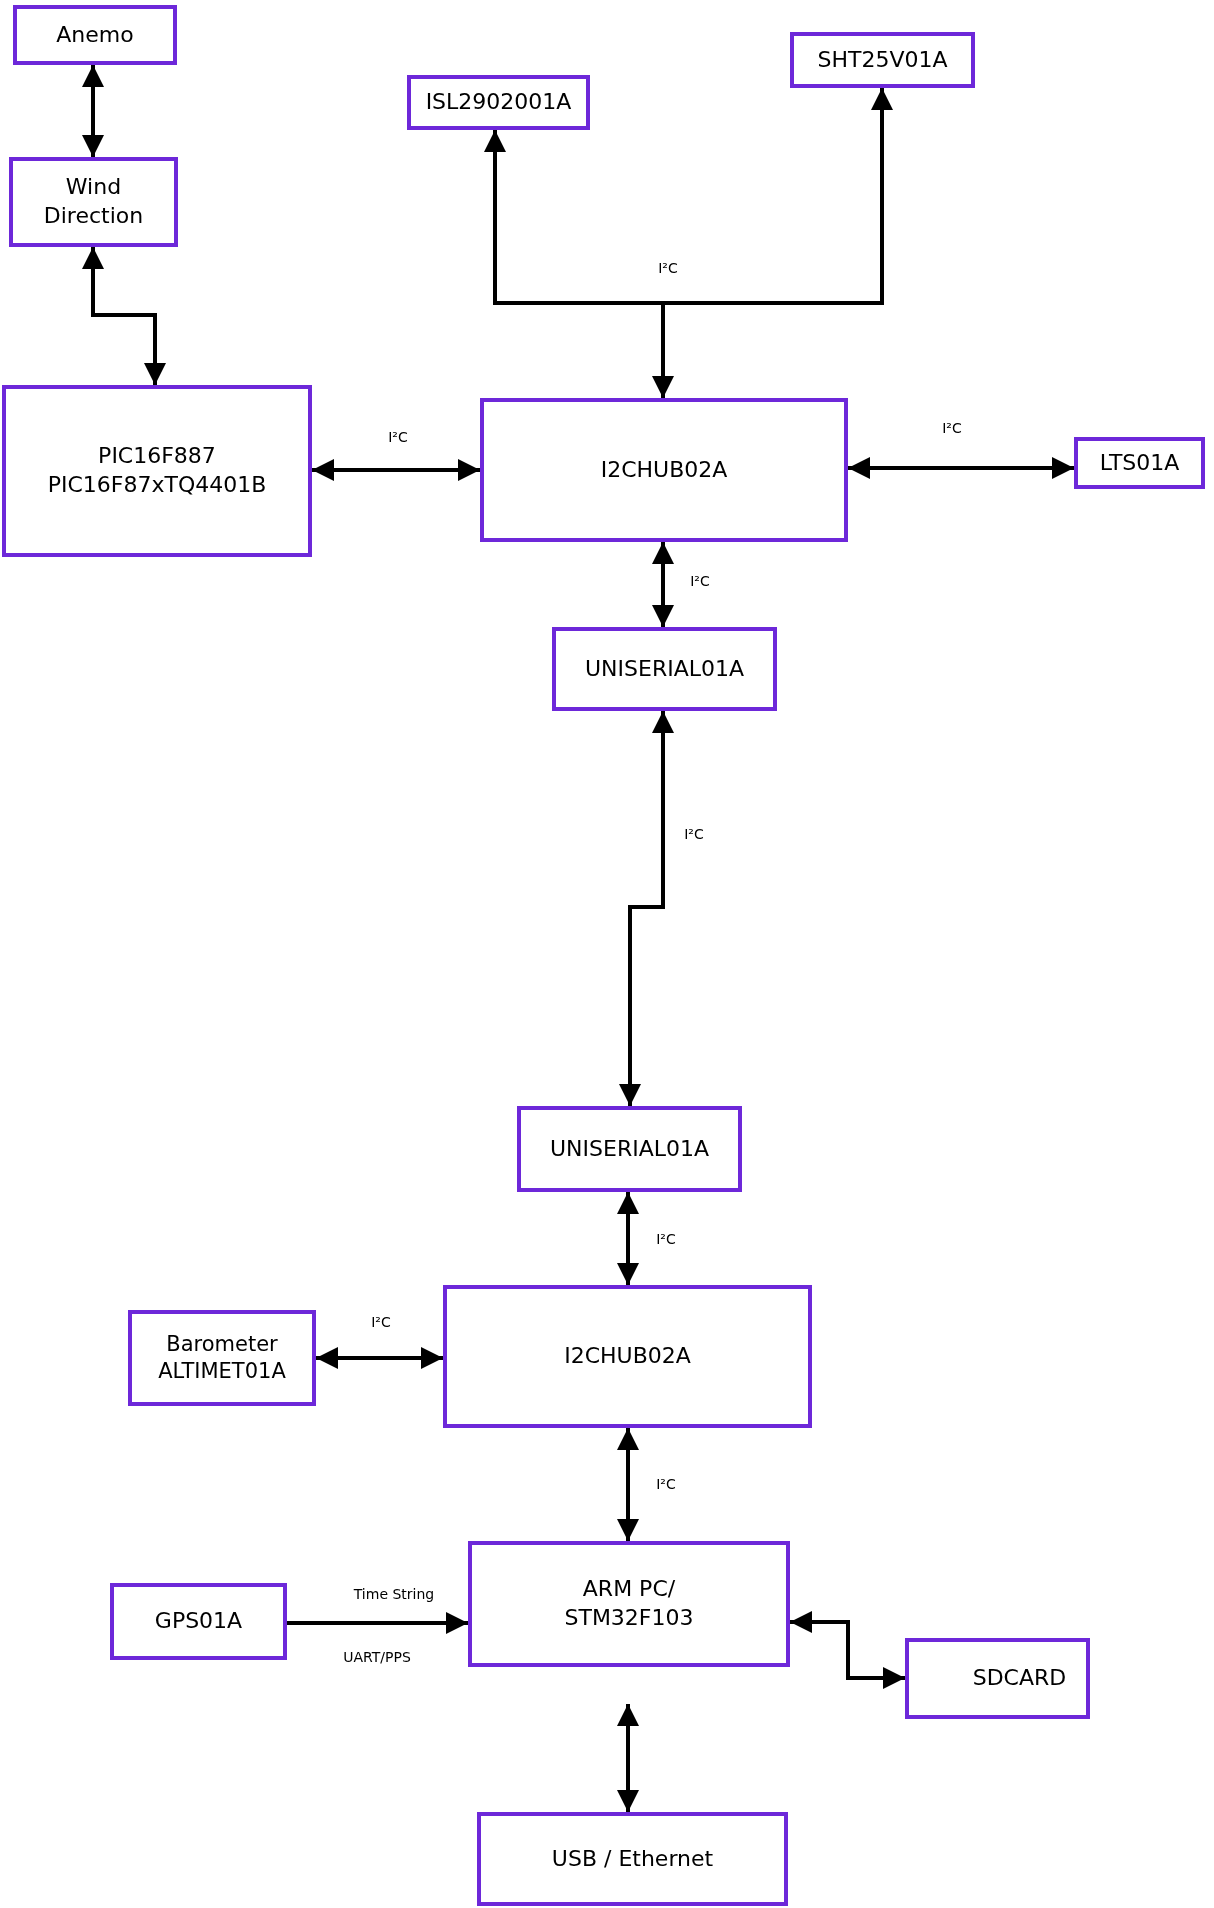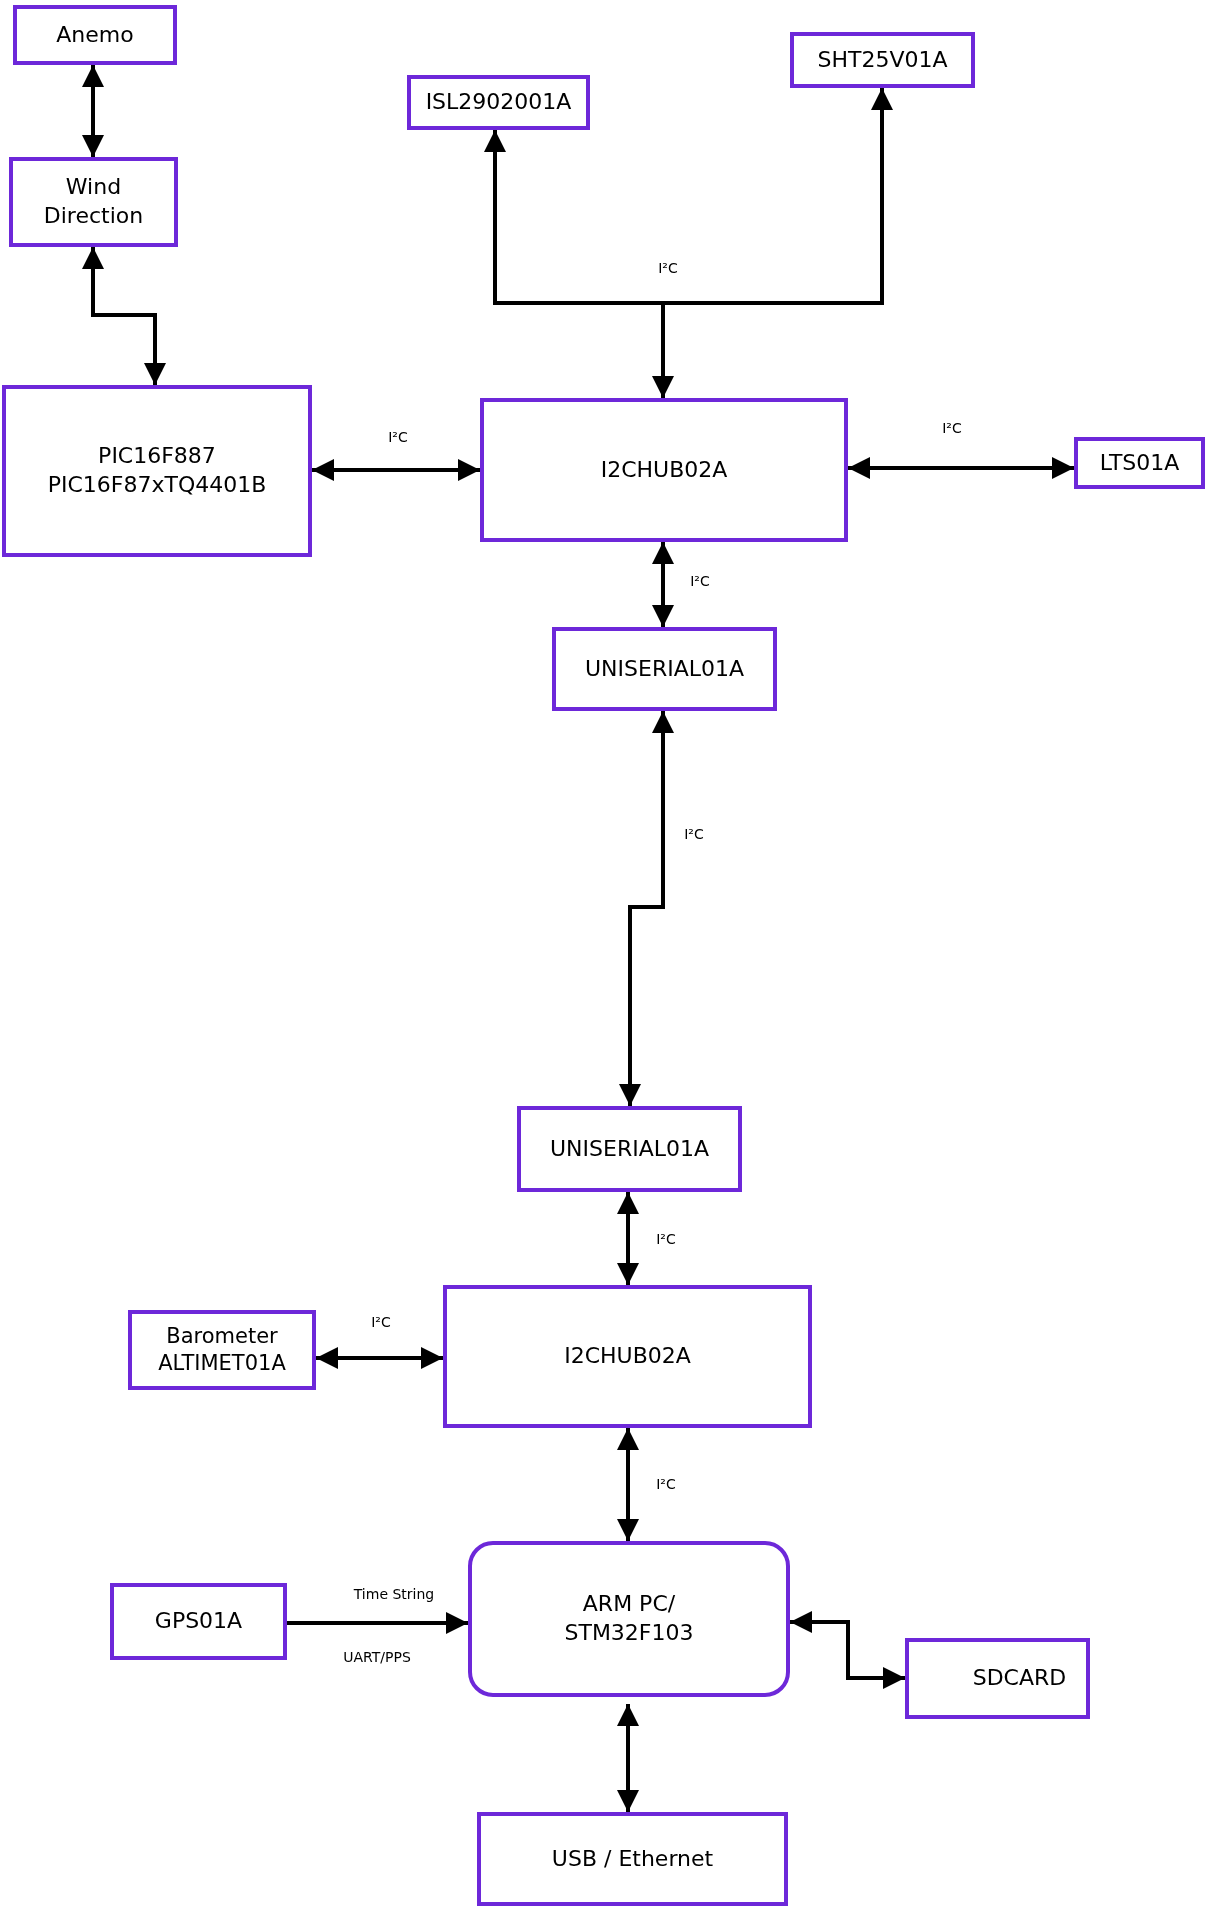--- a/index.html
+++ b/index.html
@@ -56,26 +56,26 @@
   <div class="node" style="left:480px;top:398px;width:368px;height:144px;">I2CHUB02A</div>
 
   <div class="node" style="left:1074px;top:437px;width:131px;height:52px;">LTS01A</div>
 
   <div class="node" style="left:552px;top:627px;width:225px;height:84px;">UNISERIAL01A</div>
 
   <div class="node" style="left:517px;top:1106px;width:225px;height:86px;">UNISERIAL01A</div>
 
   <div class="node" style="left:443px;top:1285px;width:369px;height:143px;">I2CHUB02A</div>
 
-  <div class="node" style="left:128px;top:1310px;width:188px;height:80px;font-size:21px;">Barometer
+  <div class="node" style="left:128px;top:1310px;width:188px;height:96px;font-size:21px;">Barometer
 ALTIMET01A</div>
 
   <div class="node" style="left:110px;top:1583px;width:177px;height:77px;">GPS01A</div>
 
-  <div class="node" style="left:468px;top:1541px;width:322px;height:156px;border-radius:25px;">ARM PC/
+  <div class="node" style="left:468px;top:1541px;width:322px;height:126px;">ARM PC/
 STM32F103</div>
 
   <div class="node" style="left:905px;top:1638px;width:185px;height:81px;padding-left:44px;">SDCARD</div>
 
   <div class="node" style="left:477px;top:1812px;width:311px;height:94px;">USB / Ethernet</div>
 
   <div class="vline" style="left:91px;top:65px;height:92px;"></div>
   <div class="arrow up" style="left:82px;top:65px;"></div>
   <div class="arrow down" style="left:82px;top:135px;"></div>
 

